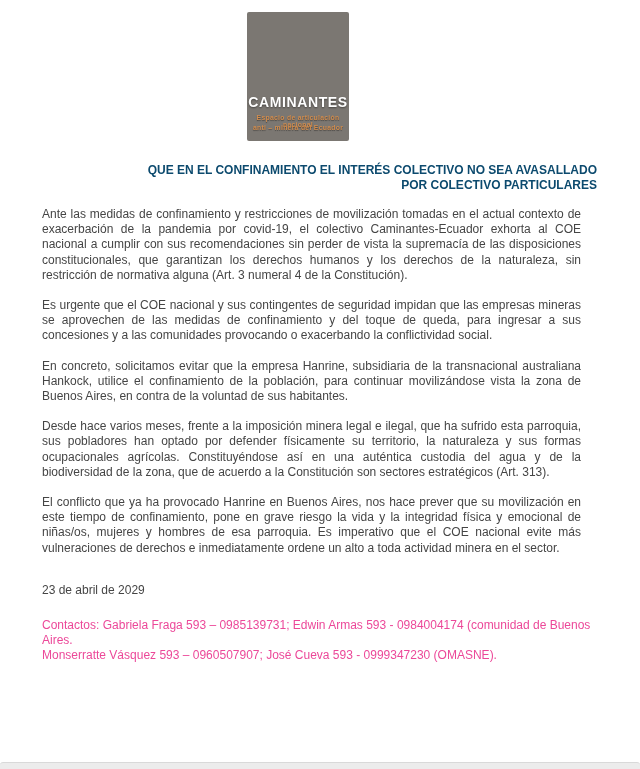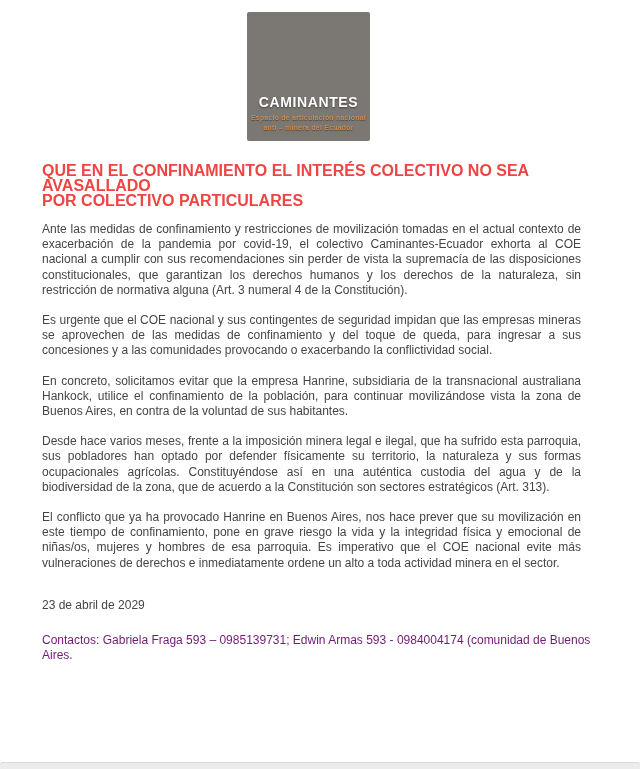--- a/index.html
+++ b/index.html
@@ -11,21 +11,21 @@
   .page {
     position: relative;
     width: 640px;
     height: 769px;
     background: #ffffff;
     overflow: hidden;
   }
   
   .photo {
     position: relative;
-    width: 123px;
+    width: 102px;
     height: 129px;
     margin: 12px 14px 0 247px;
     border-radius: 2px;
     overflow: hidden;
     
     background:
       radial-gradient(ellipse 16px 42px at 6% 18%, #4a2f22 0%, rgba(74,47,34,0) 75%),
       radial-gradient(ellipse 12px 30px at 20% 12%, #a87a57 0%, rgba(168,122,87,0) 75%),
       radial-gradient(ellipse 20px 12px at 38% 30%, #c9a47e 0%, rgba(201,164,126,0) 75%),
       radial-gradient(ellipse 26px 22px at 72% 8%, #5e2b24 0%, rgba(94,43,36,0) 78%),
@@ -56,23 +56,23 @@
     font-weight: bold;
     letter-spacing: 0.3px;
     text-shadow: 0 1px 1px rgba(0,0,0,.4);
   }
   .photo-sub.l1 { top: 102px; }
   .photo-sub.l2 { top: 112px; }
 
   
   .headline {
     margin: 22px 43px 0 42px;
-    text-align: left;
-    color: #ef4444;
-    font-size: 16px;
+    text-align: right;
+    color: #0c4a6e;
+    font-size: 12px;
     font-weight: bold;
     line-height: 15px;
   }
 
   
   .body-text {
     margin: 14px 43px 0 42px;
     color: #454545;
     font-size: 12px;
     line-height: 15.2px;
@@ -82,21 +82,21 @@
     margin: 0 16px 15px 0;
   }
   .date-line {
     margin: 27px 43px 0 42px;
     color: #454545;
     font-size: 12px;
     line-height: 15.2px;
   }
   .contacts {
     margin: 20px 43px 0 42px;
-    color: #701a75;
+    color: #ec4899;
     font-size: 12px;
     line-height: 15.2px;
     text-align: left;
   }
   .contacts p { margin: 0; }
 
   
   .bottom-bar {
     position: absolute;
     left: 0;
@@ -129,17 +129,18 @@
     <p>Es urgente que el COE nacional y sus contingentes de seguridad impidan que las empresas mineras se aprovechen de las medidas de confinamiento y del toque de queda, para ingresar a sus concesiones y a las comunidades provocando o exacerbando la conflictividad social.</p>
     <p>En concreto, solicitamos evitar que la empresa Hanrine, subsidiaria de la transnacional australiana Hankock, utilice el confinamiento de la población, para continuar movilizándose vista la zona de Buenos Aires, en contra de la voluntad de sus habitantes.</p>
     <p>Desde hace varios meses, frente a la imposición minera legal e ilegal, que ha sufrido esta parroquia, sus pobladores han optado por defender físicamente su territorio, la naturaleza y sus formas ocupacionales agrícolas. Constituyéndose así en una auténtica custodia del agua y de la biodiversidad de la zona, que de acuerdo a la Constitución son sectores estratégicos (Art. 313).</p>
     <p>El conflicto que ya ha provocado Hanrine en Buenos Aires, nos hace prever que su movilización en este tiempo de confinamiento, pone en grave riesgo la vida y la integridad física y emocional de niñas/os, mujeres y hombres de esa parroquia. Es imperativo que el COE nacional evite más vulneraciones de derechos e inmediatamente ordene un alto a toda actividad minera en el sector.</p>
   </div>
 
   <div class="date-line">23 de abril de 2029</div>
 
   <div class="contacts">
     <p>Contactos: Gabriela Fraga 593 – 0985139731; Edwin Armas 593 - 0984004174 (comunidad de Buenos Aires.</p>
+    <p>Monserratte Vásquez 593 – 0960507907; José Cueva 593 - 0999347230 (OMASNE).</p>
   </div>
 
   <div class="bottom-bar"></div>
 
 </div>
 
 </body></html>

